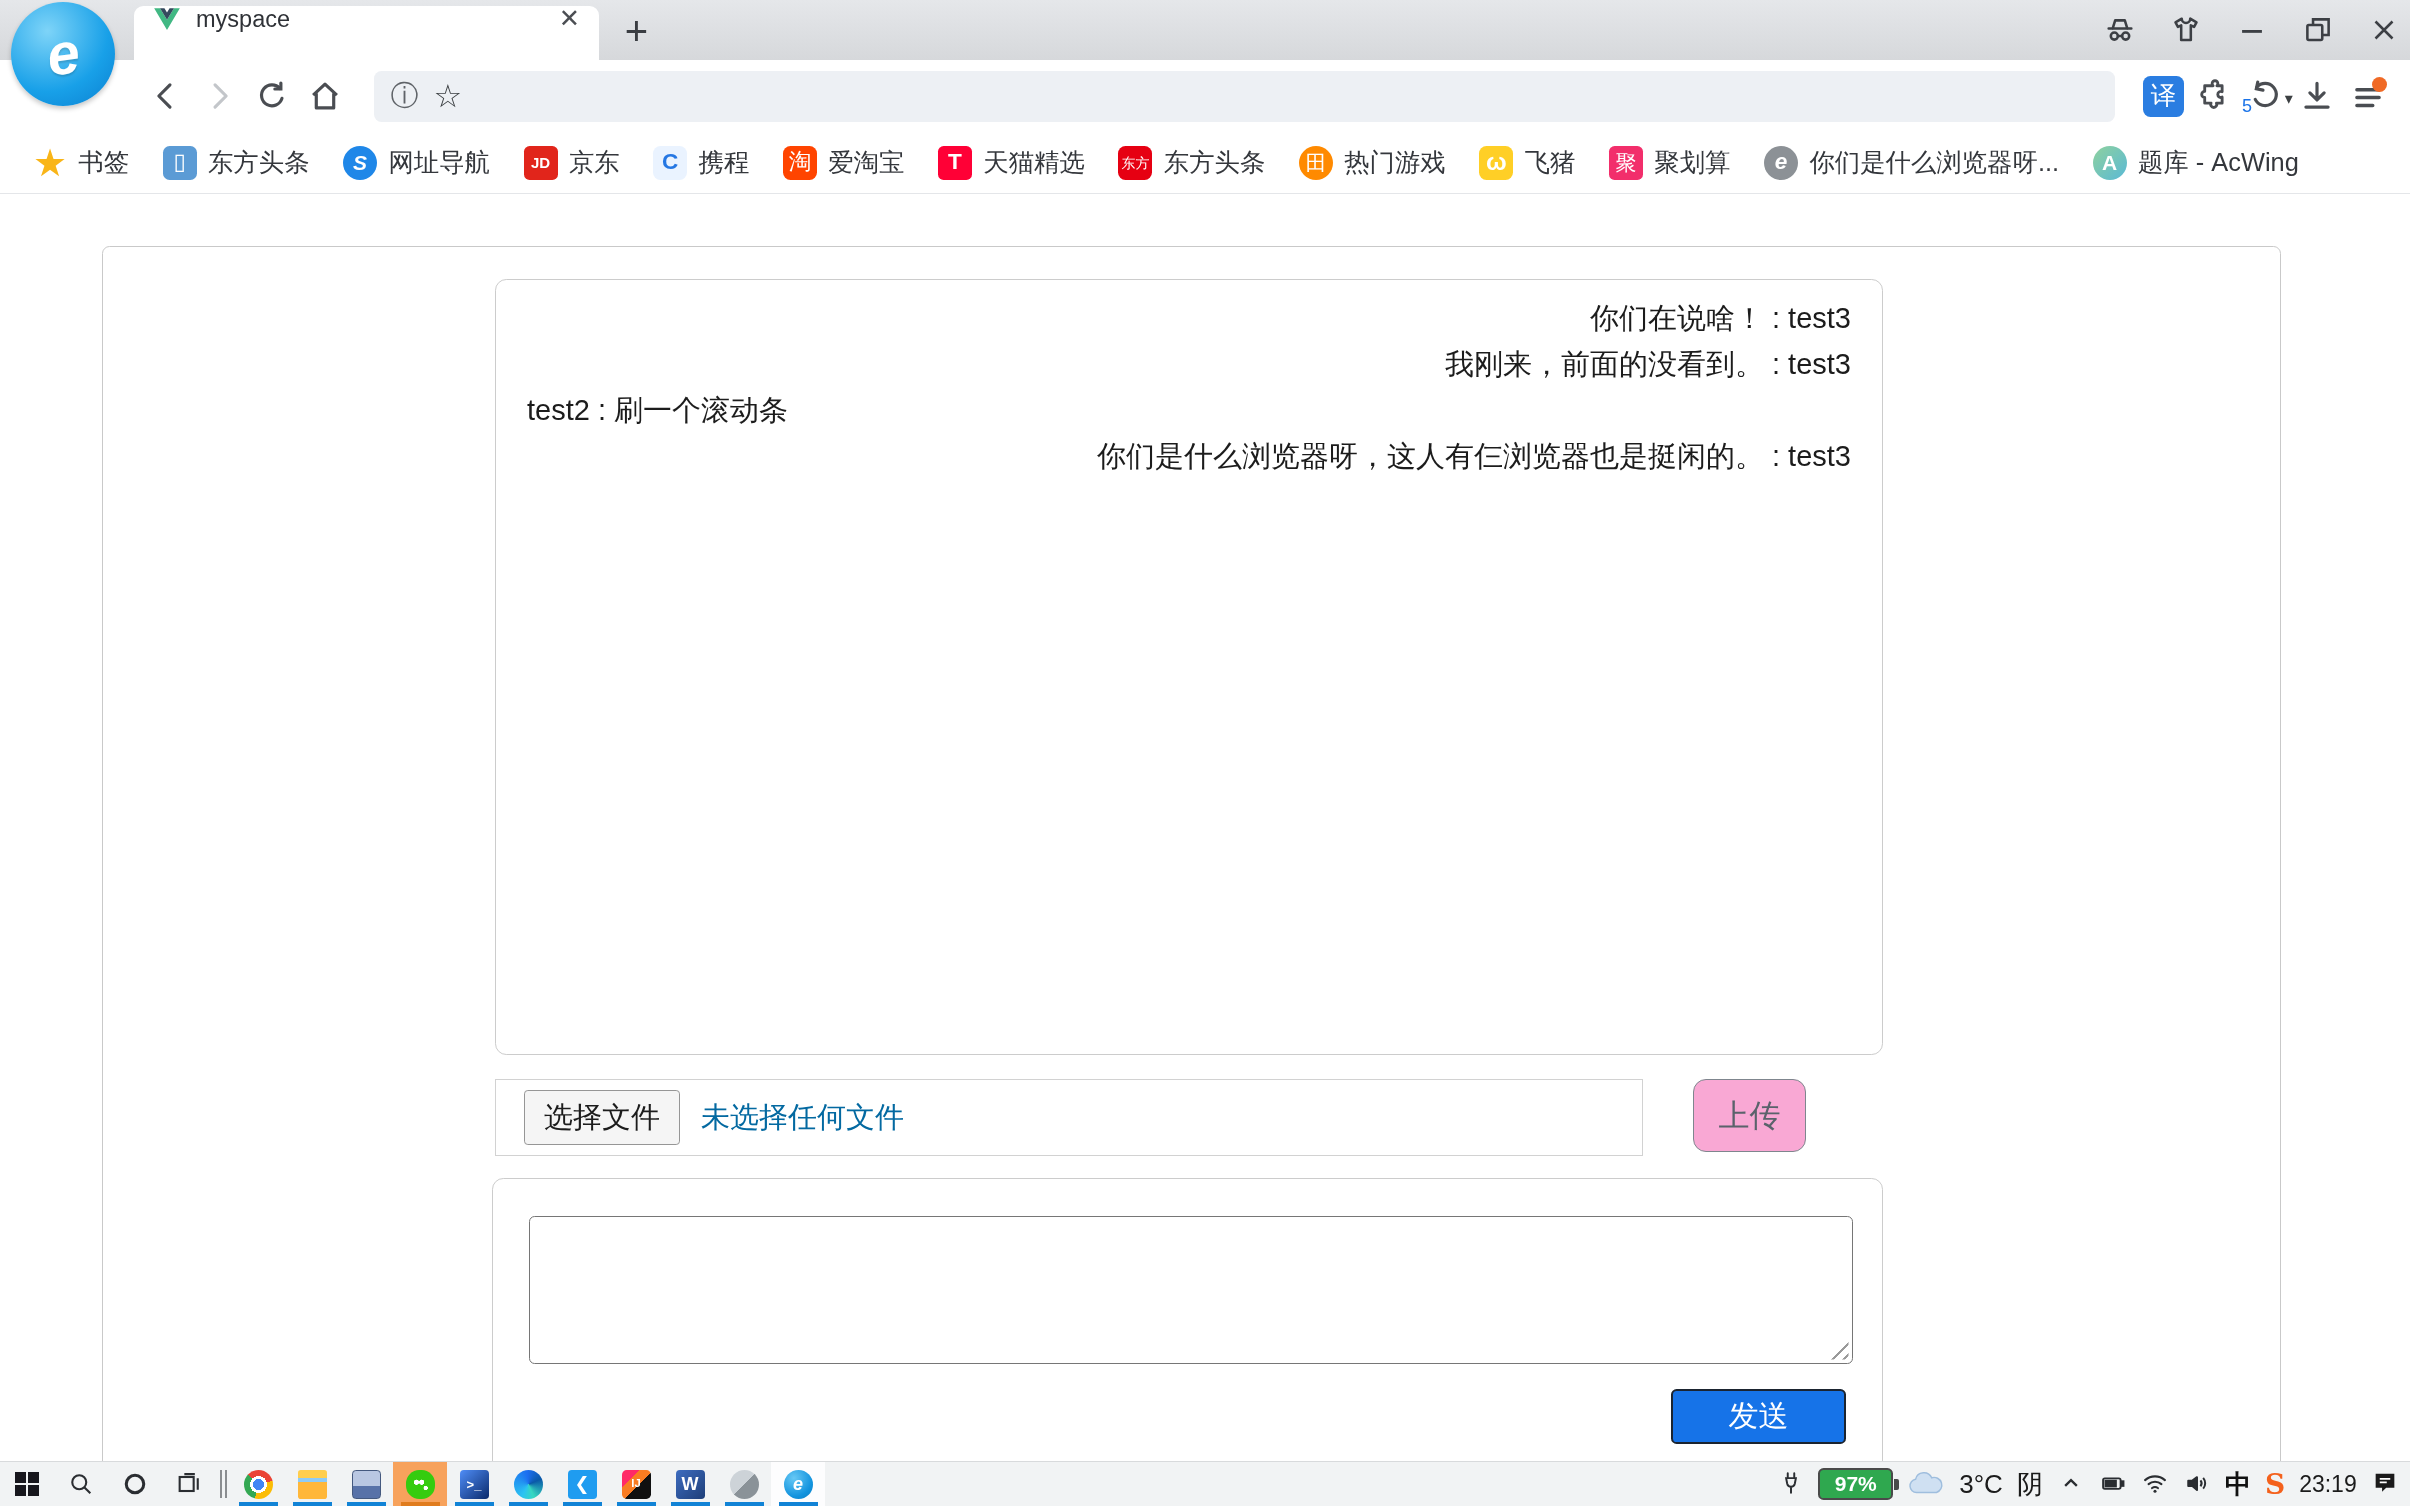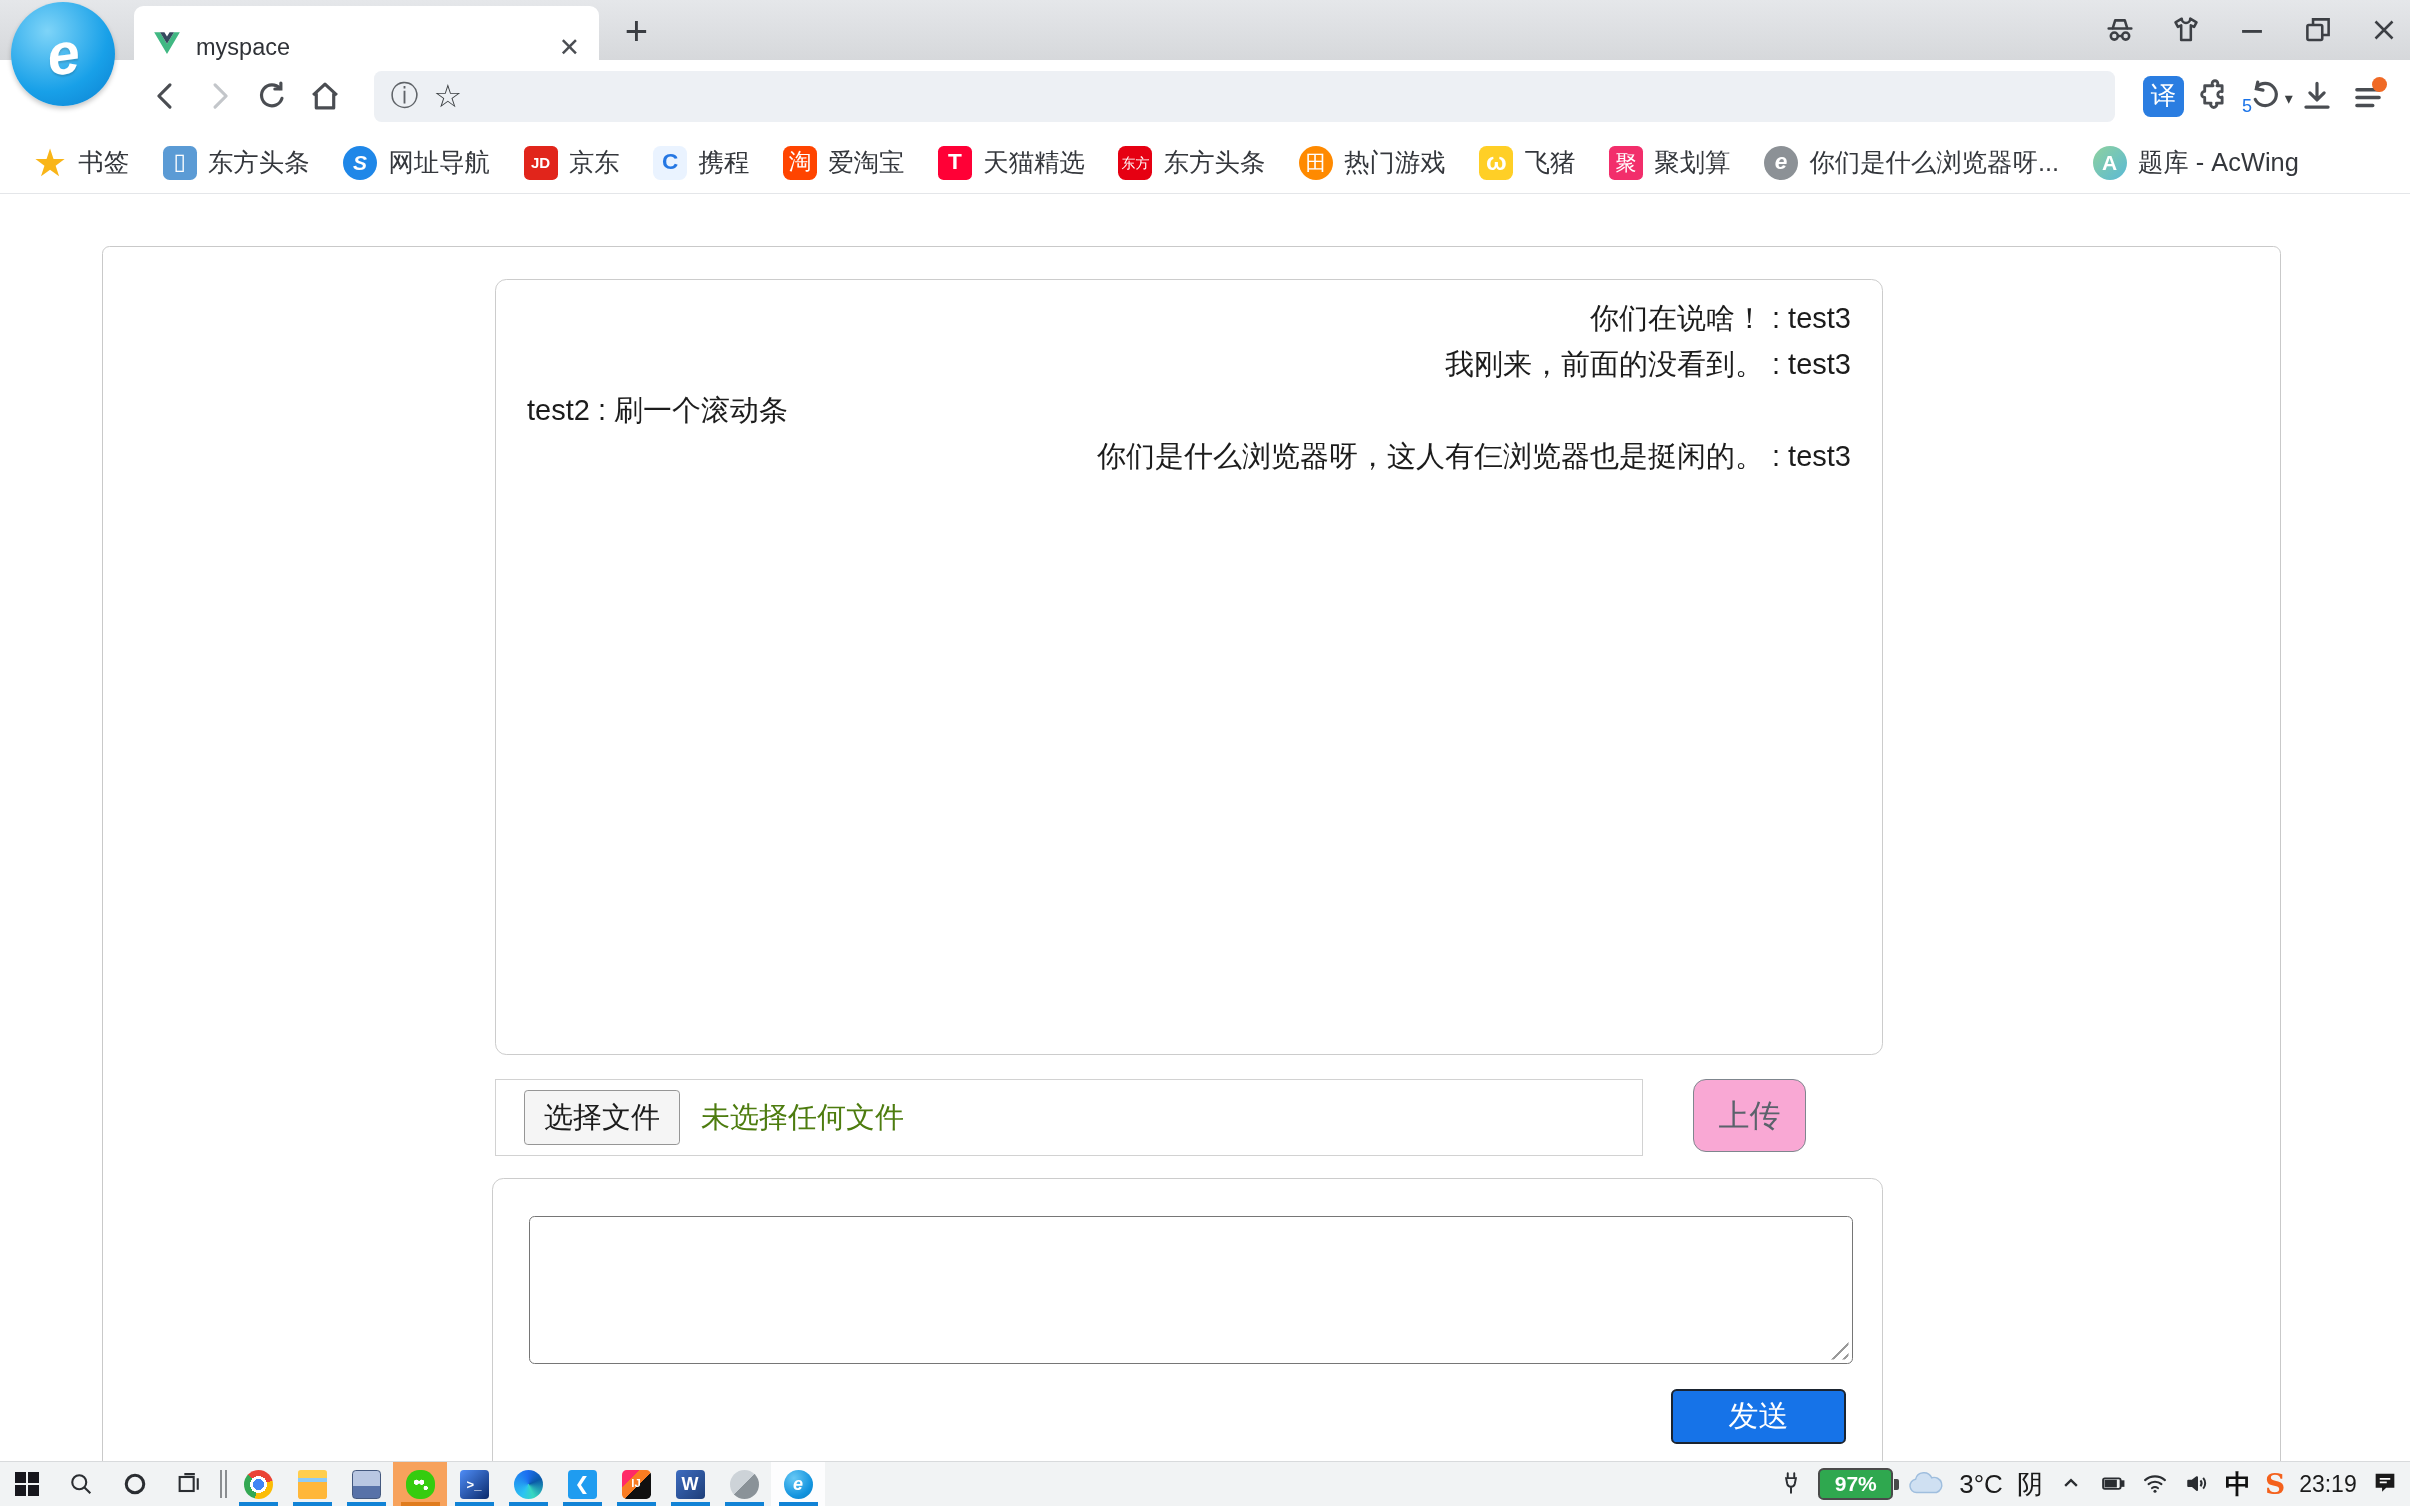--- a/index.html
+++ b/index.html
@@ -9,21 +9,21 @@
   
   .titlebar { position:absolute; top:0; left:0; right:0; height:60px;
     background:linear-gradient(#e5e7ea,#d6d8db); }
   .logo { position:absolute; top:1.9px; left:11.3px; width:104px; height:104px; border-radius:50%;
     background:radial-gradient(circle at 35% 28%, #7ed4f8, #18a0e8 60%, #0b7fd0);
     z-index:40; display:flex; align-items:center; justify-content:center;
     box-shadow:0 2.8px 5.6px rgba(0,0,0,.22); }
   .logo span { color:#fff; font-size:58px; font-weight:bold; font-style:italic;
     transform:rotate(-8deg); text-shadow:0 1.9px 1.9px rgba(0,0,0,.15); }
   .tab { position:absolute; left:134px; top:5.6px; width:465px; height:55px; background:#fff;
-    border-radius:9.4px 9.4px 0 0; display:flex; align-items:flex-end; padding:0 19px; gap:15px; }
+    border-radius:9.4px 9.4px 0 0; display:flex; align-items:flex-start; padding:0 19px; gap:15px; }
   .tab-title { font-size:23.5px; color:#2f3237; flex:1; white-space:nowrap; overflow:hidden; }
   .tab-close { font-size:25.4px; color:#4b4e53; line-height:1; }
   .newtab { position:absolute; left:614px; top:9.4px; width:45px; height:45px; font-size:40px;
     font-weight:300; color:#3a3d42; display:flex; align-items:center; justify-content:center; }
   .win-controls { position:absolute; right:9.4px; top:0; height:60px; display:flex;
     align-items:center; gap:32px; }
   .win-controls svg { display:block; }
 
   
   .toolbar { position:absolute; top:60px; left:0; right:0; height:72px; background:#fff;
@@ -56,21 +56,21 @@
   .outer { position:absolute; left:102px; top:51px; width:2179px; height:1318px;
     border:0.9px solid #c9c9c9; border-radius:7.5px; }
   .chatpanel { position:absolute; left:495px; top:84px; width:1388px; height:776px;
     border:0.9px solid #cccccc; border-radius:11.3px; padding:15px 31px; overflow:hidden; }
   .msg { font-size:29px; line-height:46px; color:#1c1c1c; white-space:nowrap; }
   .msg.right { text-align:right; }
   .filerow { position:absolute; left:495px; top:884px; width:1148px; height:77px;
     border:0.9px solid #d2d2d2; display:flex; align-items:center; gap:21px; padding-left:28px; }
   .choosebtn { font-size:29px; color:#1c1c1c; background:#f5f5f5; border:0.9px solid #969696;
     border-radius:3.8px; padding:6.6px 19px; }
-  .nofile { font-size:29px; color:#4d7c0f; }
+  .nofile { font-size:29px; color:#0369a1; }
   .uploadbtn { position:absolute; left:1693px; top:884px; width:113px; height:73px; background:#f9a8d4;
     border:1.9px solid #7f868e; border-radius:13px; font-size:31px; color:#5a626b;
     display:flex; align-items:center; justify-content:center; }
   .composer { position:absolute; left:492px; top:983px; width:1391px; height:311px;
     border:0.9px solid #cccccc; border-radius:11.3px; }
   .composer textarea { position:absolute; left:36px; top:37px; width:1324px; height:148px;
     border:0.9px solid #767676; border-radius:5.6px; resize:none; font-size:28px; padding:9.4px 13px;
     font-family:inherit; outline:none; background:#fff; }
   .grip { position:absolute; left:1331px; top:156px; width:24.5px; height:24.5px; pointer-events:none;
     background:repeating-linear-gradient(135deg,#9a9a9a 0 1.9px,transparent 1.9px 7.5px);

